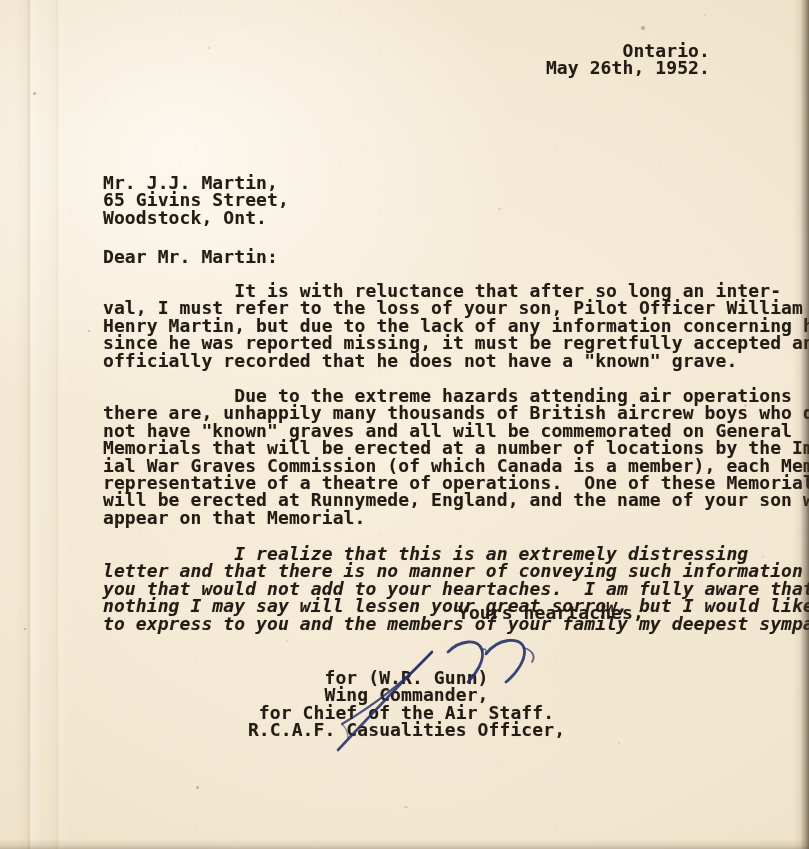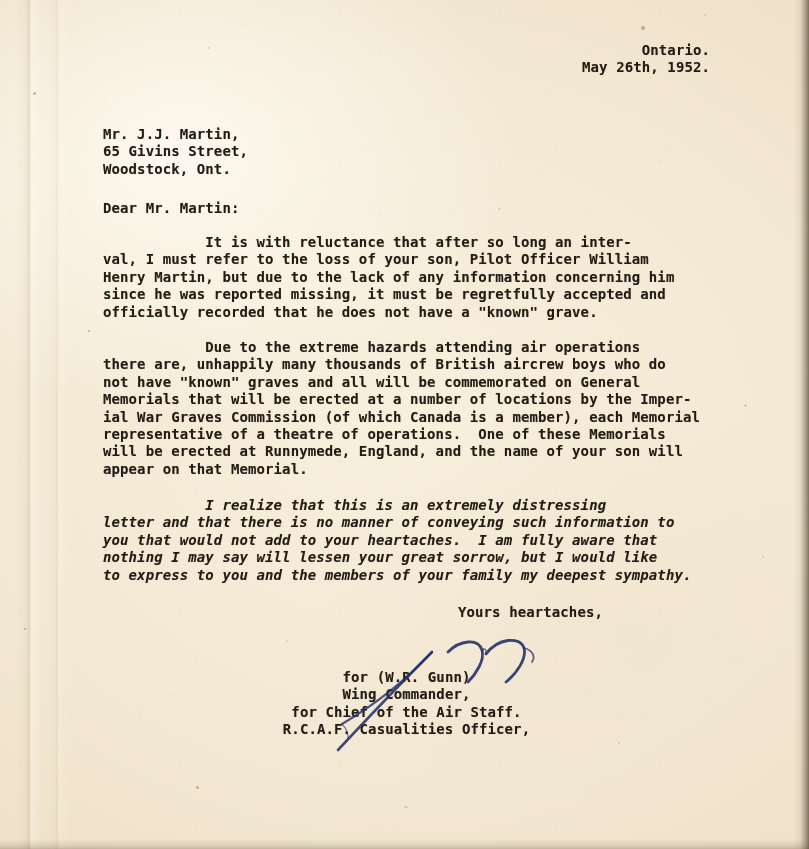--- a/index.html
+++ b/index.html
@@ -87,29 +87,29 @@
     background: linear-gradient(to bottom,
       rgba(120,98,66,0) 0%,
       rgba(110,88,58,0.16) 70%,
       rgba(90,70,46,0.30) 100%);
   }
 
   
   .type {
     position: absolute;
     color: #221c14;
-    font-size: 14px;
+    font-size: 18px;
     line-height: 17.4px;
     letter-spacing: 0.10px;
     white-space: pre;
     font-weight: 700;
     text-shadow: 0 0 0.8px rgba(40,32,22,0.30);
   }
 
-  .block-heading { left: 103px; }
+  .block-heading { left: 103px; margin-top: 48px; }
 
   #date-block {
     left: 103px;
     top: 42px;
     width: 607px;
     text-align: right;
   }
 
   #addressee-block { top: 126px; }
   #salutation      { top: 200px; }

